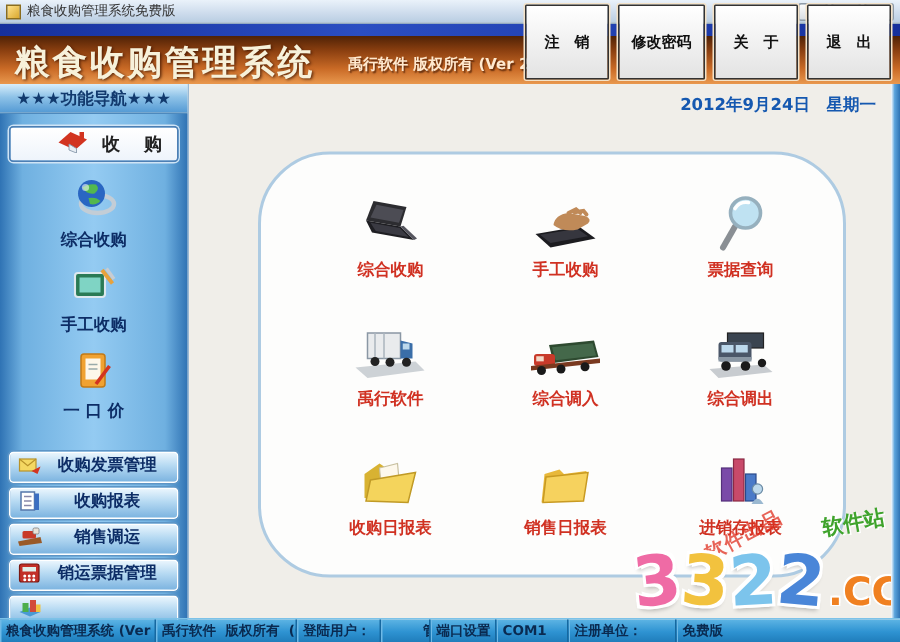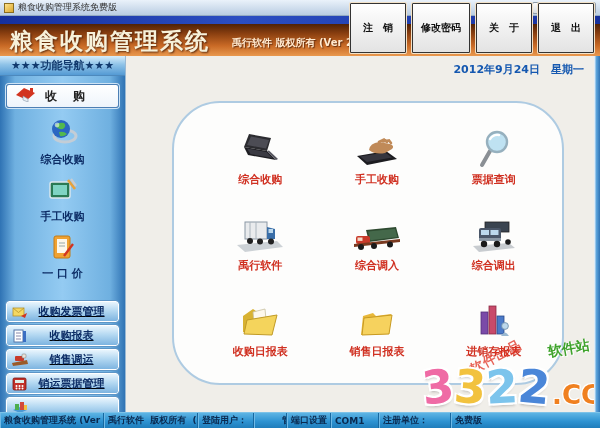--- a/index.html
+++ b/index.html
@@ -42,29 +42,29 @@
   
   .sidebar { width:126px; height:100%; display:flex; flex-direction:column;
     border-right:1px solid #9ab9d4; }
   .nav-header { height:20px; line-height:20px; text-align:center; font-size:11px; font-weight:bold;
     color:#123a6e; background:linear-gradient(180deg,#d8eefb 0%,#8fc3e8 45%,#549ad4 100%);
     border-bottom:1px solid #4d89bd; white-space:pre; }
   .sidebar-body { flex:1; padding:8px 6px 4px 6px;
     background:linear-gradient(90deg,#2f73b4 0%,#6fb0e0 12%,#94cbf2 50%,#6fb0e0 88%,#2f73b4 100%); }
   .purchase-btn { display:flex; align-items:center; gap:8px; height:24px; padding:0 8px;
     background:linear-gradient(180deg,#ffffff,#eef4fb); border:1px solid #4d7fb4;
-    border-radius:3px; box-shadow:0 0 0 1px #cfe4f5; cursor:default; }
+    border-radius:3px; box-shadow:0 0 0 1px #cfe4f5; cursor:default;justify-content:flex-end; }
   .purchase-btn .lbl { font-size:12px; font-weight:bold; color:#222; white-space:pre; letter-spacing:2px; }
   .quick-items { padding:6px 0 10px 0; }
   .quick-item { display:flex; flex-direction:column; align-items:center; margin:4px 0 10px 0; cursor:default; }
   .quick-item .lbl { margin-top:2px; font-size:11px; font-weight:bold; color:#0d2d66; white-space:pre; }
   .menu-list { display:flex; flex-direction:column; gap:3px; }
-  .menu-item { display:flex; align-items:center; height:21px; padding:0 4px;
+  .menu-item { display:flex; height:21px; padding:0 4px;
     background:linear-gradient(180deg,#e9f5fd 0%,#b5d9f2 45%,#7db4e0 100%);
-    border:1px solid #ffffff; outline:1px solid #5d95c6; border-radius:3px; cursor:default;text-decoration:underline; }
+    border:1px solid #ffffff; outline:1px solid #5d95c6; border-radius:3px; cursor:default; }
   .menu-item .mi-icon { width:18px; height:16px; flex:0 0 18px; }
   .menu-item .lbl { flex:1; text-align:center; font-size:11px; font-weight:bold; color:#0d2d66; white-space:nowrap; }
 
   
   .main { position:relative; flex:1; height:100%; background:#f0eee9; }
   .date-bar { position:absolute; top:6px; right:16px; font-size:11px; font-weight:bold;
     color:#1558b0; white-space:pre; }
   .panel { position:absolute; left:46px; top:45px; width:392px; height:284px;
     background:#fdfdfc; border:2px solid #aecbe2; border-radius:48px; }
   .grid { position:absolute; inset:12px 10px 10px 28px; display:grid;

